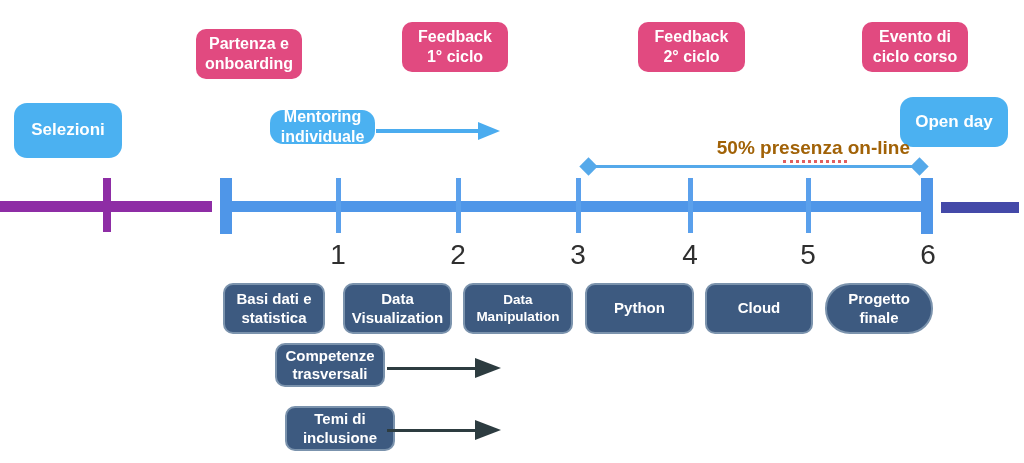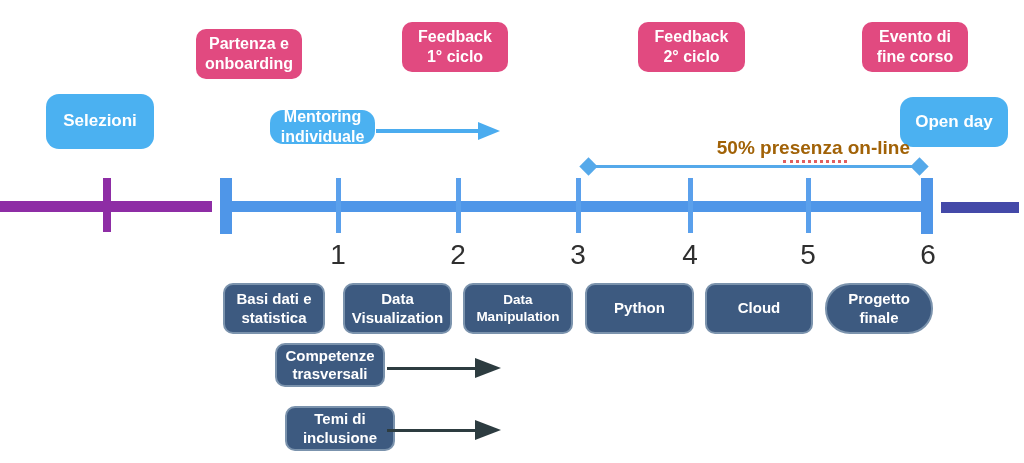--- a/index.html
+++ b/index.html
@@ -35,23 +35,23 @@
 
 <div id="canvas">
 
   <div class="box pink" style="left:196px;top:29px;width:106px;height:50px;">Partenza e
 onboarding</div>
   <div class="box pink" style="left:402px;top:22px;width:106px;height:50px;">Feedback
 1° ciclo</div>
   <div class="box pink" style="left:638px;top:22px;width:107px;height:50px;">Feedback
 2° ciclo</div>
   <div class="box pink" style="left:862px;top:22px;width:106px;height:50px;">Evento di
-fine corso</div>
+ciclo corso</div>
 
-  <div class="box sky" style="left:14px;top:94px;width:108px;height:55px;margin-left:32px;">Selezioni</div>
+  <div class="box sky" style="left:14px;top:103px;width:108px;height:55px;">Selezioni</div>
   <div class="box sky" style="left:270px;top:110px;width:105px;height:34px;font-size:16px;">Mentoring
 individuale</div>
   <div class="box sky" style="left:900px;top:97px;width:108px;height:50px;">Open day</div>
 
   <div class="shaft" style="left:376px;top:129px;width:104px;height:4px;background:#4bacef;"></div>
   <div class="head" style="left:478px;top:122px;border-left:22px solid #4bacef;border-top:9px solid transparent;border-bottom:9px solid transparent;"></div>
 
   <div class="annot" style="left:610px;top:137px;width:300px;">50% presenza on-line</div>
   <div class="squiggle" style="left:783px;top:160px;"></div>
   <div class="shaft" style="left:588px;top:165px;width:332px;height:3px;background:#55a9ea;"></div>

